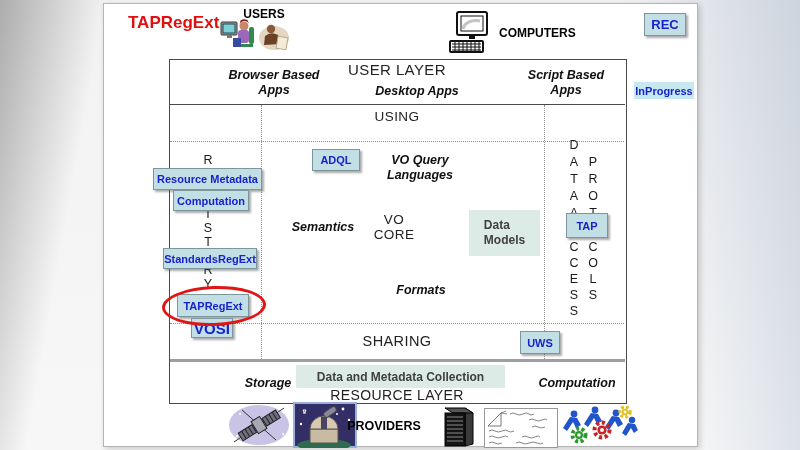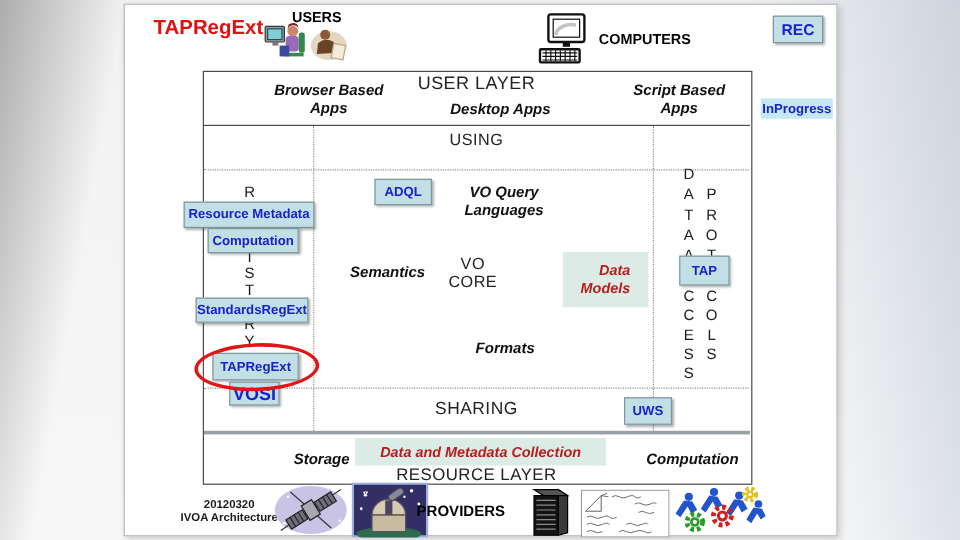--- a/index.html
+++ b/index.html
@@ -20,22 +20,22 @@
     box-shadow:1.5px 1.5px 2px rgba(70,70,70,.45);color:#1822cc;font-weight:bold;
     font-size:11px;display:flex;align-items:center;justify-content:center;z-index:6;}
   .flat{border:none;box-shadow:none;background:#c6e8f0;}
   .line{position:absolute;}
   .dotH{border-top:1.5px dotted #8f8f8f;height:0;}
   .dotV{border-left:1.5px dotted #8f8f8f;width:0;}
   .lettercol{position:absolute;z-index:2;}
   .vletter{position:absolute;left:0;width:100%;text-align:center;font-size:12.5px;
     line-height:13px;color:#1a1a1a;}
   .tealbox{position:absolute;background:#dcebe5;display:flex;align-items:center;
-    justify-content:center;text-align:right;color:#b91c1c;font-weight:bold;
-    font-style:italic;white-space:pre-line;z-index:3;}
+    justify-content:center;text-align:left;color:#404040;font-weight:bold;
+    white-space:pre-line;z-index:3;}
   .ellipse{position:absolute;border:3px solid #e01515;border-radius:50%;
     transform:rotate(-2deg);z-index:7;}
   svg{display:block;}
 </style>
 </head>
 <body>
 
 <div class="page">
  <div class="slide">
 
@@ -158,22 +158,20 @@
   <div class="tealbox" style="left:365px;top:206px;width:71px;height:46px;font-size:12px;line-height:15px;">Data
 Models</div>
   <div class="t c bi" style="left:297px;top:279px;">Formats</div>
   <div class="tag" style="left:462px;top:209px;width:40px;height:23px;">TAP</div>
   <div class="tag" style="left:416px;top:327px;width:38px;height:21px;">UWS</div>
 
   <div class="tealbox" style="left:192px;top:361px;width:209px;height:23px;font-size:12px;">Data and Metadata Collection</div>
   <div class="t c bi" style="left:144px;top:372px;">Storage</div>
   <div class="t c bi" style="left:453px;top:372px;">Computation</div>
 
-  <div class="t c" style="left:87px;top:411px;font-size:9.5px;font-weight:bold;line-height:11px;">20120320
-IVOA Architecture</div>
 
   <div style="position:absolute;left:124px;top:400px;">
     <svg width="62" height="43" viewBox="0 0 62 43">
       <ellipse cx="31" cy="21" rx="30" ry="20" fill="#c9c3e6"></ellipse>
       <circle cx="12" cy="10" r="1" fill="#fff"></circle>
           <circle cx="50" cy="8" r="1" fill="#fff"></circle>
       <circle cx="55" cy="30" r="1" fill="#fff"></circle>
           <circle cx="9" cy="32" r="1" fill="#fff"></circle>
       <line x1="6" y1="38" x2="56" y2="4" stroke="#333" stroke-width="1"></line>
       <line x1="14" y1="6" x2="48" y2="36" stroke="#333" stroke-width="1"></line>

